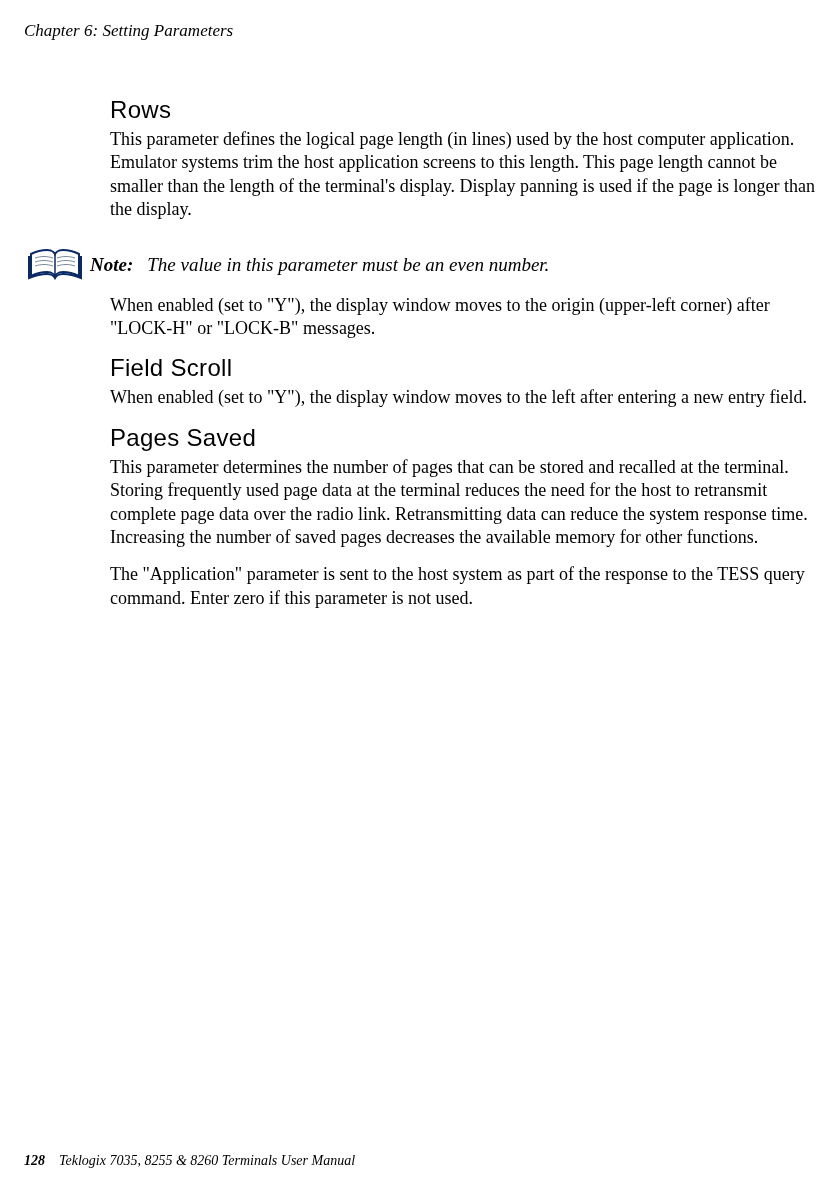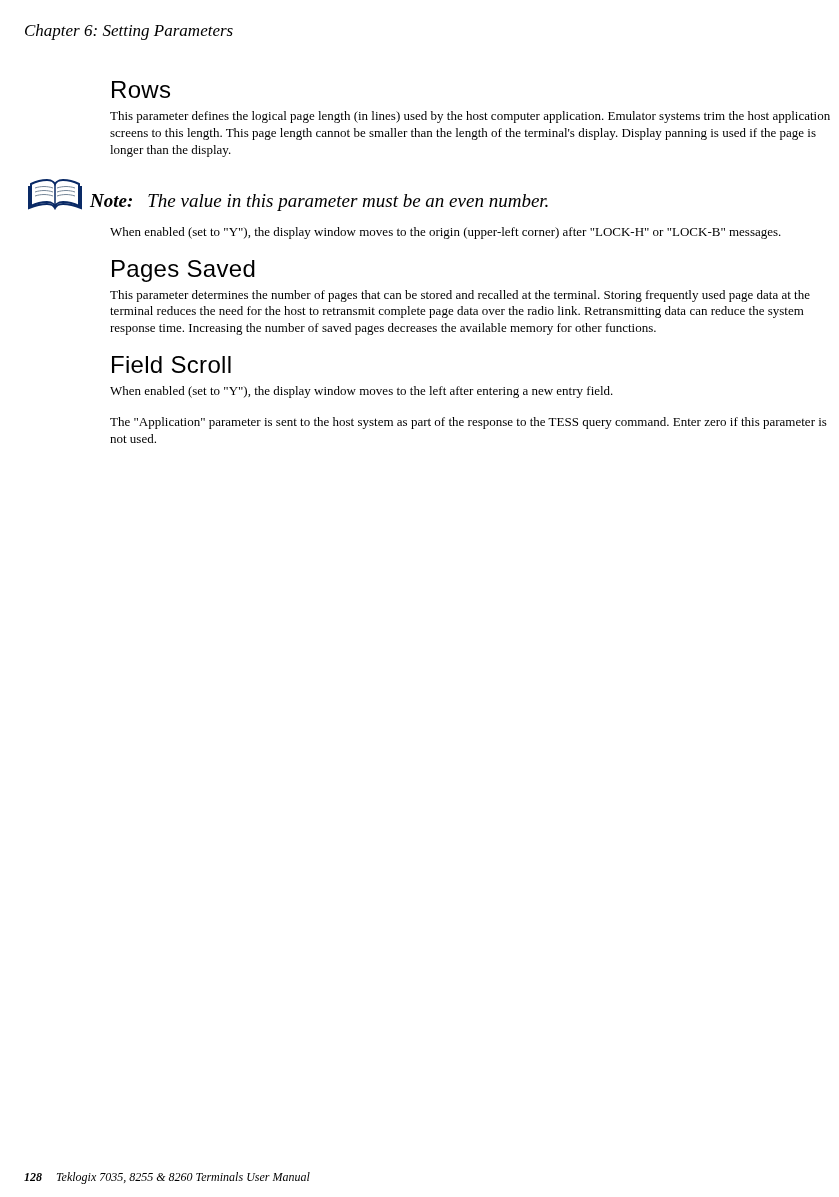--- a/index.html
+++ b/index.html
@@ -25,43 +25,43 @@
     top: 20px;
     left: 24px;
     font-style: italic;
     font-size: 17px;
     line-height: 1.25;
   }
   .running-head .line1 {}
   .running-head .line2 { font-weight: bold; font-style: italic; }
   .content {
     position: absolute;
-    top: 76px;
+    top: 96px;
     left: 110px;
     width: 722px;
   }
   .section {
     margin-bottom: 14px;
   }
   .section h2 {
     margin: 0 0 4px 0;
     font-size: 24px;
     font-weight: normal;
     font-family: "Trebuchet MS", "Segoe UI", "Arial Narrow", Arial, sans-serif;
     letter-spacing: 0.3px;
   }
   .section p {
     margin: 0;
-    font-size: 13px;
+    font-size: 18px;
     line-height: 1.3;
   }
   .note-row {
     display: flex;
-    align-items: flex-end;
-    margin: 19px 0 10px -90px;
+    align-items: center;
+    margin: 26px 0 10px -90px;
   }
   .note-icon {
     flex: 0 0 auto;
     width: 70px;
     display: flex;
     justify-content: center;
     padding-top: 0px;
   }
   .note-text {
     font-size: 19px;
@@ -70,23 +70,23 @@
   .note-text .label {
     font-style: italic;
     font-weight: bold;
     margin-right: 14px;
   }
   .note-text .msg {
     font-style: italic;
   }
   .footer {
     position: absolute;
-    bottom: 12px;
+    bottom: 28px;
     left: 24px;
-    font-size: 12px;
+    font-size: 14px;
     font-style: italic;
   }
   .footer .pageno {
     font-weight: bold;
     font-style: italic;
     margin-right: 14px;
   }
 </style>
 </head>
 <body>
@@ -121,27 +121,27 @@
       <div class="note-text">
         <span class="label">Note:</span><span class="msg">The value in this parameter must be an even number.</span>
       </div>
     </div>
 
     <div class="section">
       <p>When enabled (set to "Y"), the display window moves to the origin (upper-left corner) after "LOCK-H" or "LOCK-B" messages.</p>
     </div>
 
     <div class="section">
-      <h2>Pages Saved</h2>
-      <p>This parameter determines the number of pages that can be stored and recalled at the terminal. Storing frequently used page data at the terminal reduces the need for the host to retransmit complete page data over the radio link. Retransmitting data can reduce the system response time. Increasing the number of saved pages decreases the available memory for other functions.</p>
+      <h2>Field Scroll</h2>
+      <p>When enabled (set to "Y"), the display window moves to the left after entering a new entry field.</p>
     </div>
 
     <div class="section">
-      <h2>Field Scroll</h2>
-      <p>When enabled (set to "Y"), the display window moves to the left after entering a new entry field.</p>
+      <h2>Pages Saved</h2>
+      <p>This parameter determines the number of pages that can be stored and recalled at the terminal. Storing frequently used page data at the terminal reduces the need for the host to retransmit complete page data over the radio link. Retransmitting data can reduce the system response time. Increasing the number of saved pages decreases the available memory for other functions.</p>
     </div>
 
     <div class="section">
       <p>The "Application" parameter is sent to the host system as part of the response to the TESS query command. Enter zero if this parameter is not used.</p>
     </div>
 
   </div>
 
   <div class="footer">
     <span class="pageno">128</span><span>Teklogix 7035, 8255 &amp; 8260 Terminals User Manual</span>

